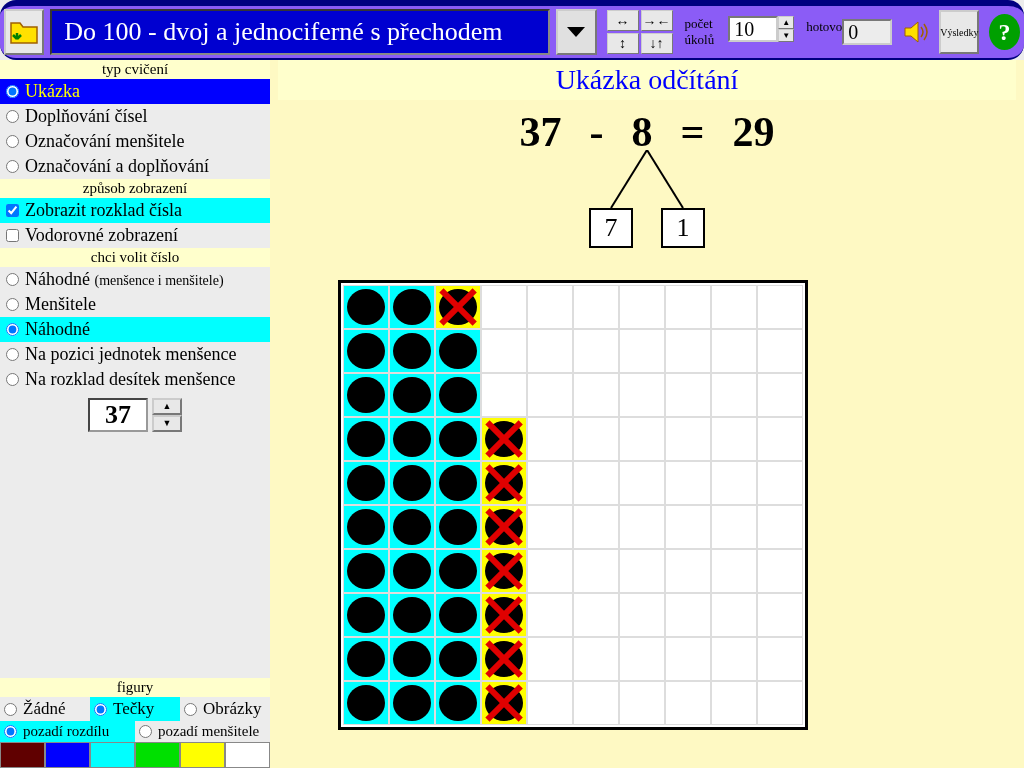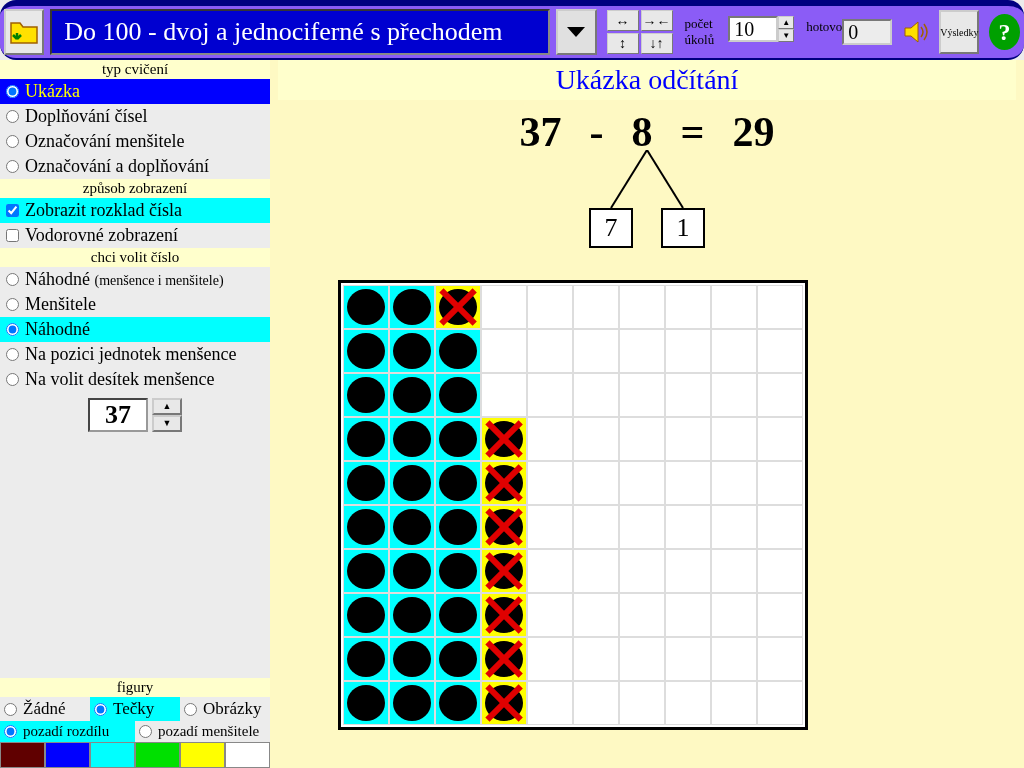--- a/index.html
+++ b/index.html
@@ -165,21 +165,21 @@
     <label class="opt sel-cyan">
         <input type="radio" checked="" style="">
         <span>Náhodné</span>
       </label>
     <label class="opt">
         <input type="radio" style="">
         <span>Na pozici jednotek menšence</span>
       </label>
     <label class="opt">
         <input type="radio" style="">
-        <span>Na volit desítek menšence</span>
+        <span>Na rozklad desítek menšence</span>
       </label>
     <div class="numrow">
       <div class="numbox">37</div>
       <div class="spn">
           <button>▲</button>
           <button>▼</button>
         </div>
     </div>
 
     <div class="sidebar-spacer"></div>

